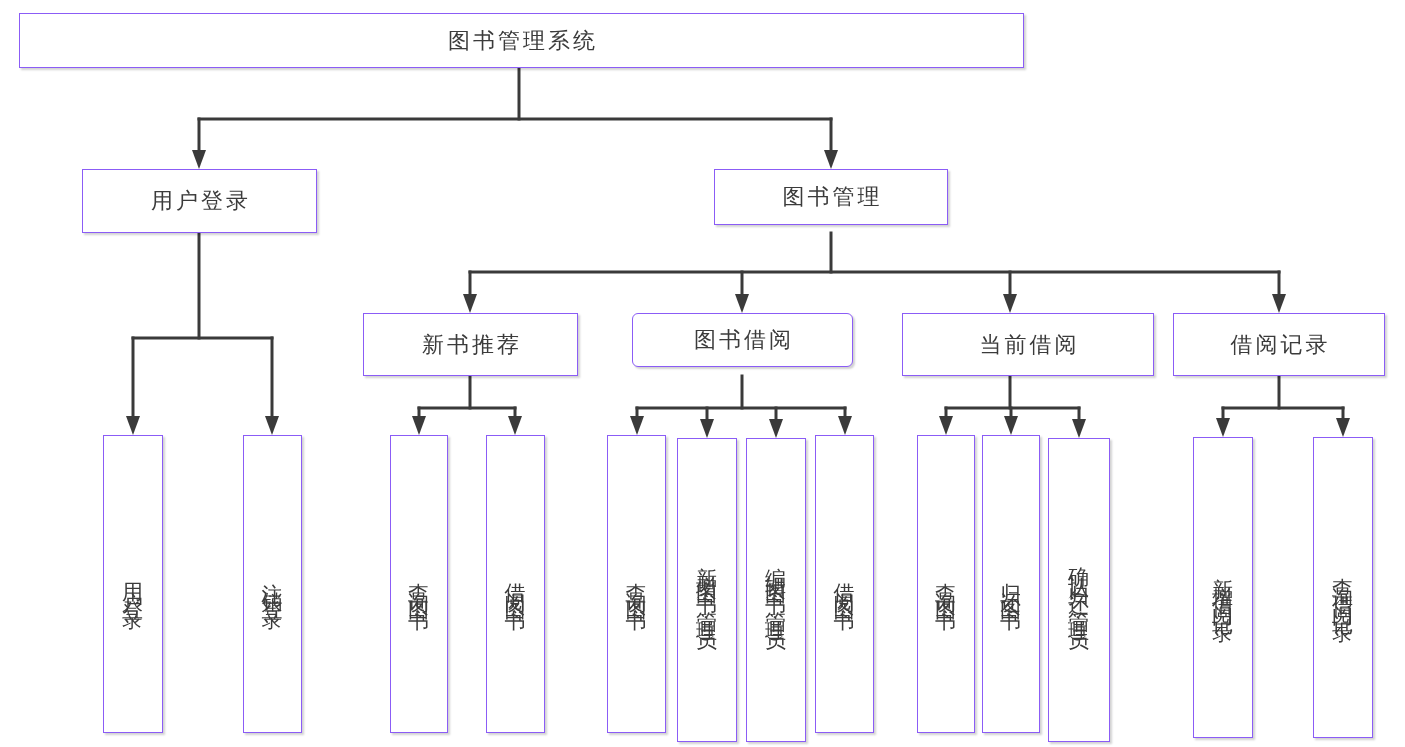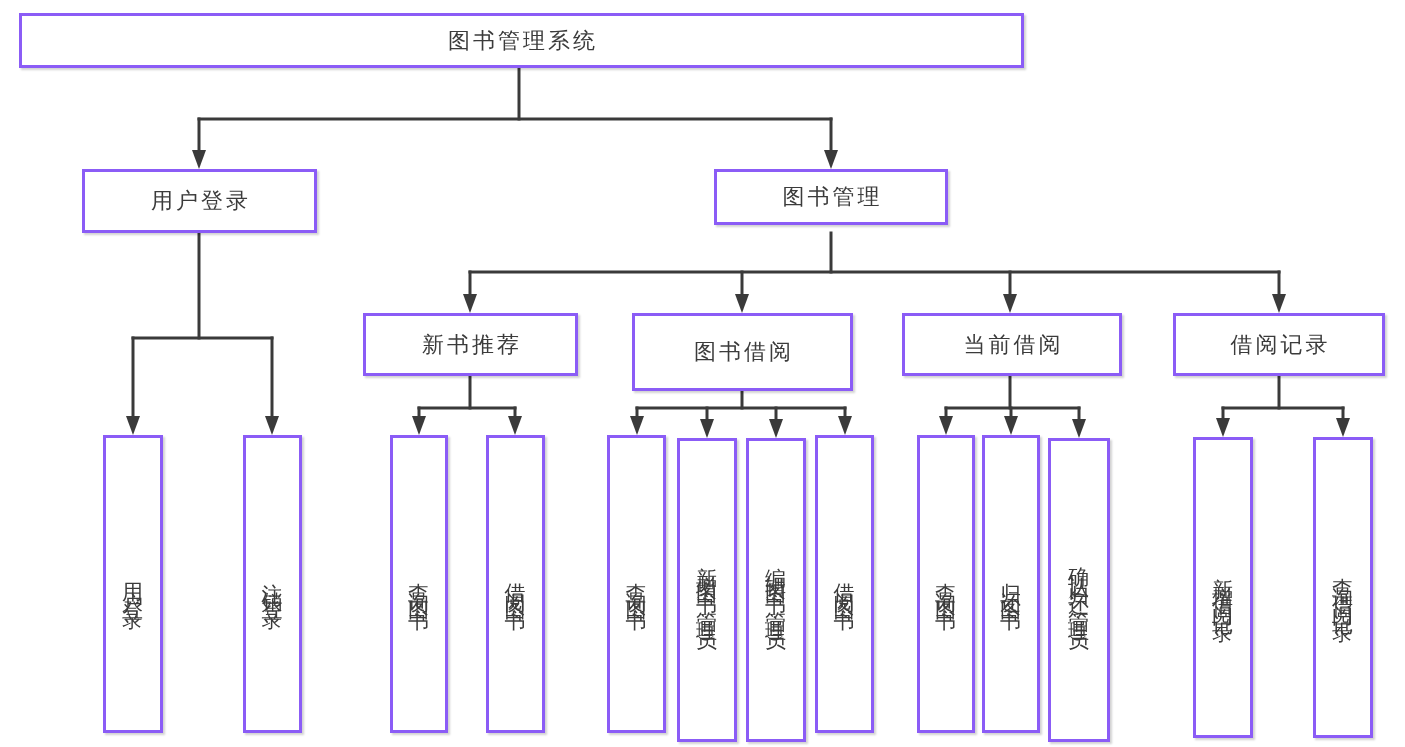--- a/index.html
+++ b/index.html
@@ -13,21 +13,21 @@
   }
   .wires {
     position: absolute;
     left: 0; top: 0;
     z-index: 1;
   }
   .node {
     position: absolute;
     box-sizing: border-box;
     background: #ffffff;
-    border: 3px solid #8b5cf6;
+    border: 1px solid #8b5cf6;
     box-shadow: 2px 2px 2px rgba(0,0,0,0.18);
     display: flex;
     align-items: center;
     justify-content: center;
     z-index: 2;
   }
   .hlabel {
     font-size: 22px;
     color: #3b3b3b;
     letter-spacing: 3px;
@@ -132,24 +132,24 @@
   <div class="node" style="left:82px; top:169px; width:235px; height:64px;">
     <span class="hlabel">用户登录</span>
   </div>
   <div class="node" style="left:714px; top:169px; width:234px; height:56px;">
     <span class="hlabel">图书管理</span>
   </div>
 
   <div class="node" style="left:363px; top:313px; width:215px; height:63px;">
     <span class="hlabel">新书推荐</span>
   </div>
-  <div class="node" style="left:632px; top:313px; width:221px; height:78px;">
+  <div class="node" style="left:632px; top:313px; width:221px; height:54px;border-radius:6px;">
     <span class="hlabel">图书借阅</span>
   </div>
-  <div class="node" style="left:902px; top:313px; width:220px; height:63px;">
+  <div class="node" style="left:902px; top:313px; width:252px; height:63px;">
     <span class="hlabel">当前借阅</span>
   </div>
   <div class="node" style="left:1173px; top:313px; width:212px; height:63px;">
     <span class="hlabel">借阅记录</span>
   </div>
 
   <div class="node" style="left:103px; top:435px; width:60px; height:298px;">
     <span class="vlabel">用户登录</span>
   </div>
   <div class="node" style="left:243px; top:435px; width:59px; height:298px;">

